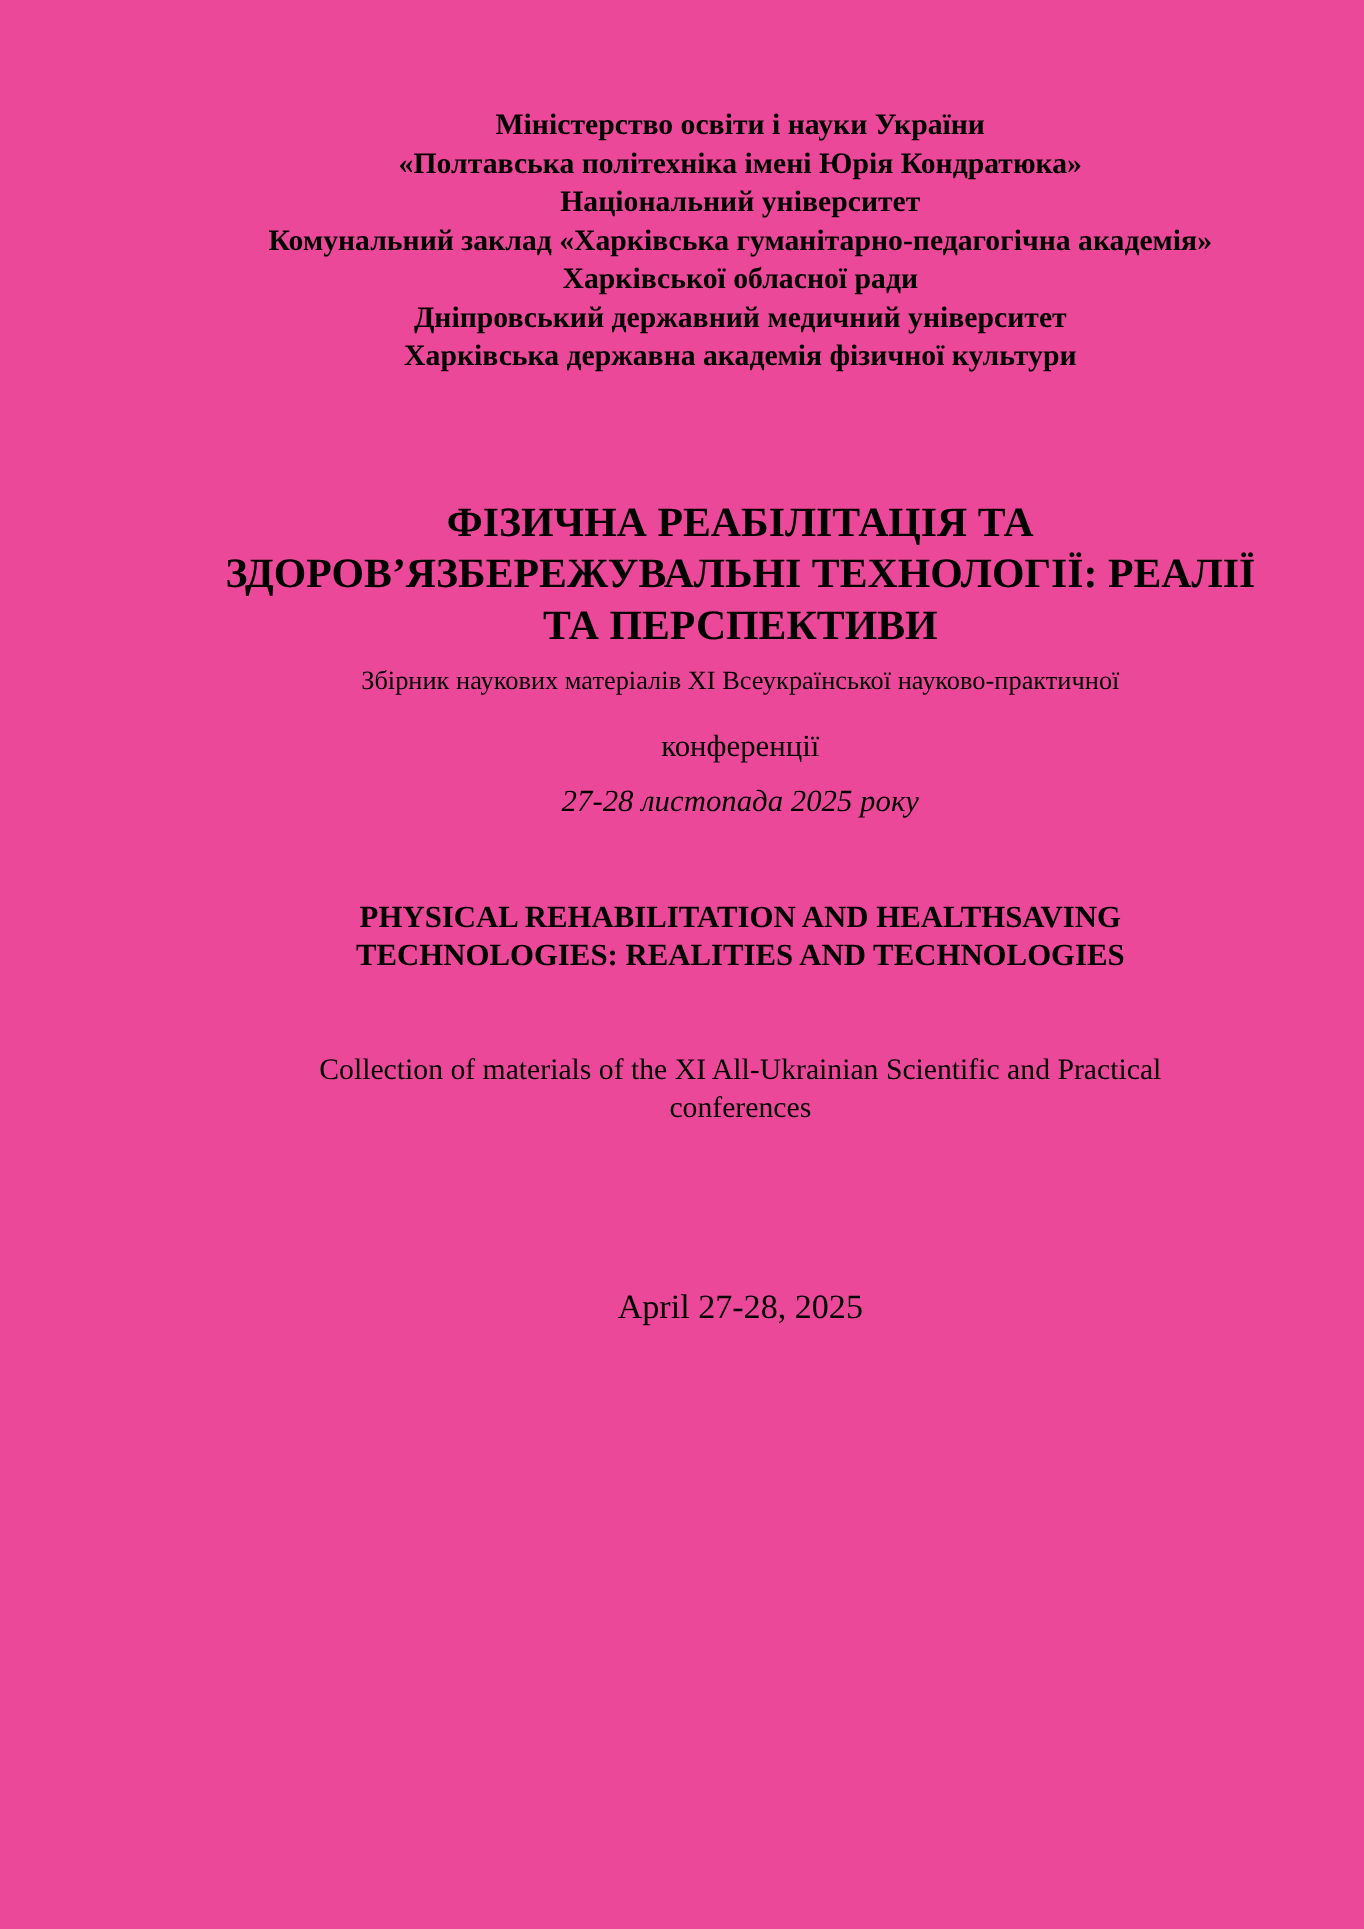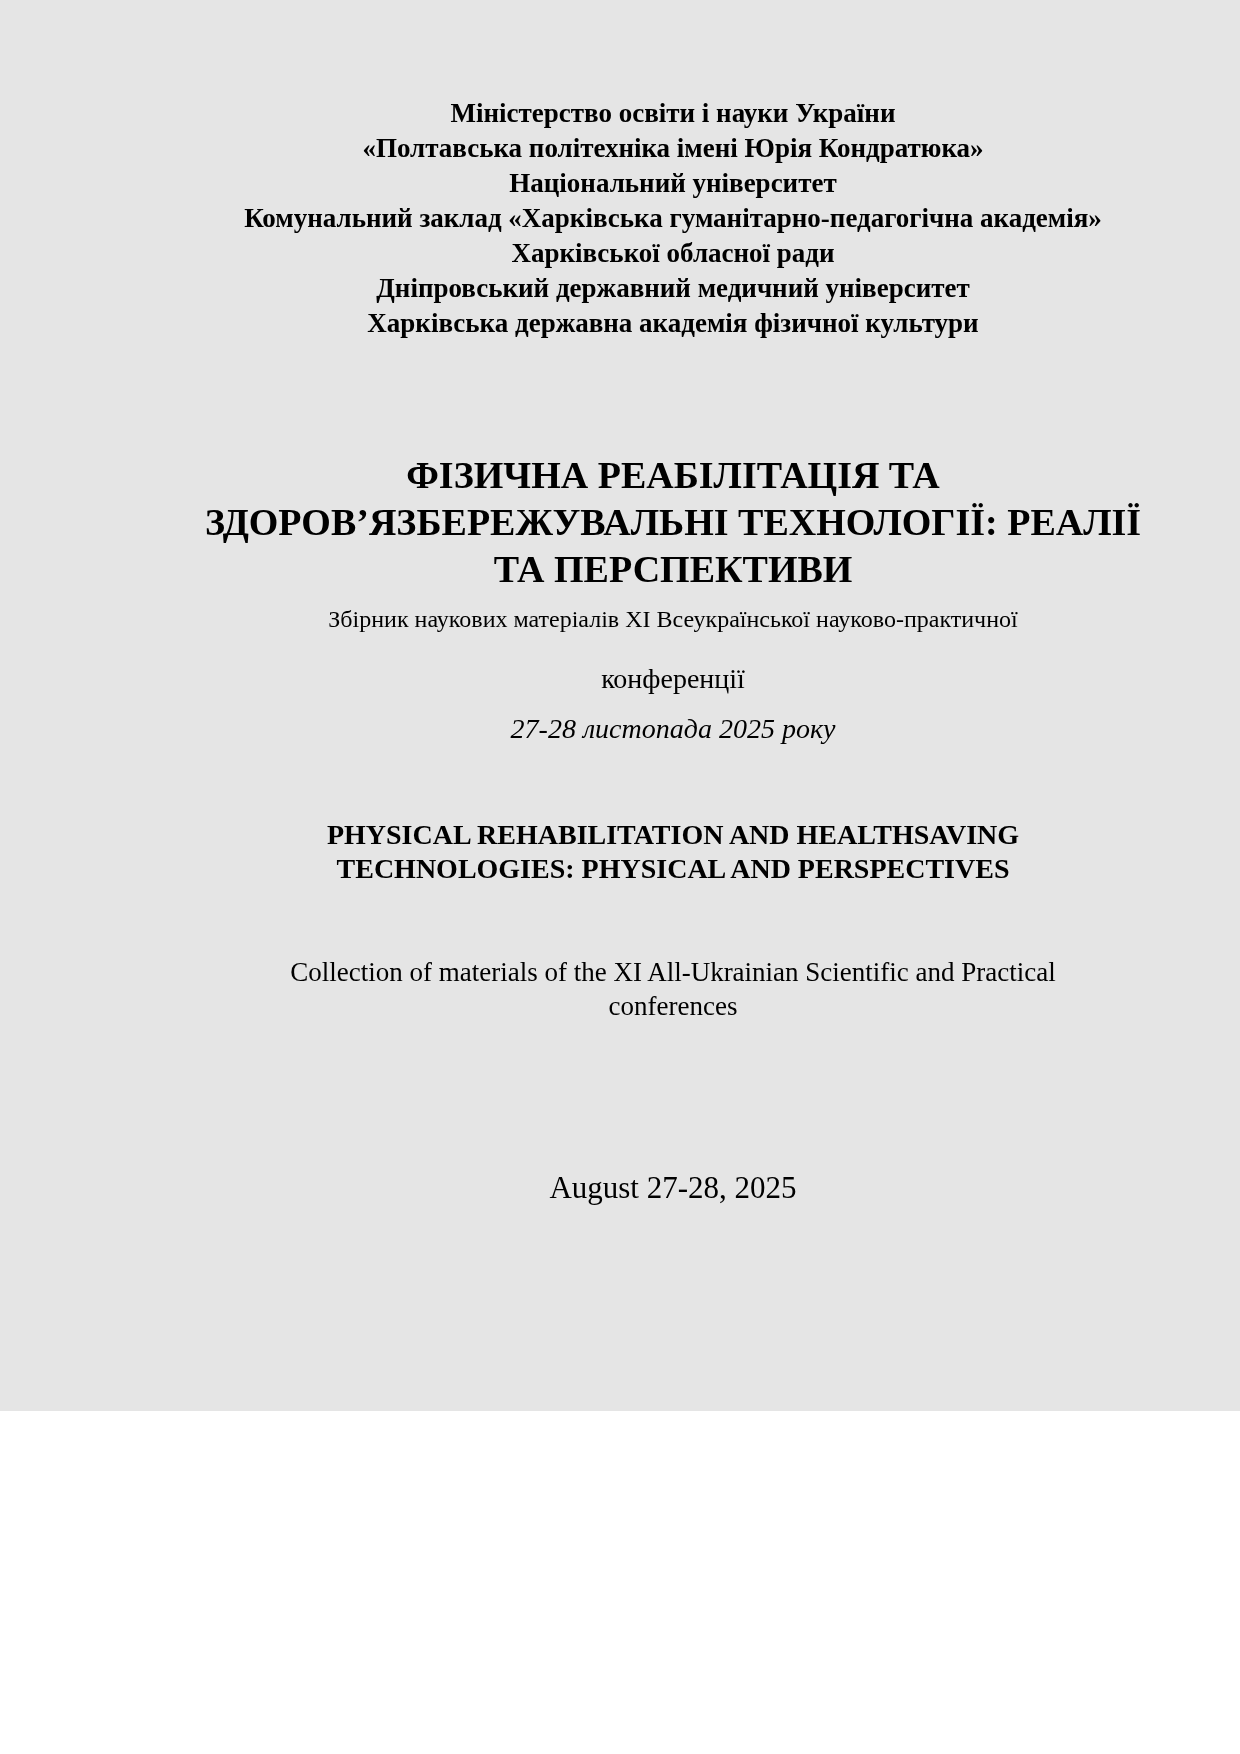--- a/index.html
+++ b/index.html
@@ -3,22 +3,22 @@
 <meta charset="utf-8">
 <style>
   html, body {
     margin: 0;
     padding: 0;
     background: #ffffff;
   }
   .page {
     position: relative;
     width: 1240px;
-    height: 1411px;
-    background: #e5e5e5;
+    height: 1754px;
+    background: #ec4899;
     color: #000000;
     font-family: "Liberation Serif", "DejaVu Serif", serif;
     overflow: hidden;
   }
   .line {
     position: absolute;
     left: 108px;
     right: 2px;
     text-align: center;
     white-space: nowrap;
@@ -80,24 +80,24 @@
     <div>ТА ПЕРСПЕКТИВИ</div>
   </div>
 
   <div class="line subtitle-line1">Збірник наукових матеріалів XI Всеукраїнської науково-практичної</div>
   <div class="line subtitle-line2">конференції</div>
 
   <div class="line date-uk">27-28 листопада 2025 року</div>
 
   <div class="block title-en-block">
     <div>PHYSICAL REHABILITATION AND HEALTHSAVING</div>
-    <div>TECHNOLOGIES: PHYSICAL AND PERSPECTIVES</div>
+    <div>TECHNOLOGIES: REALITIES AND TECHNOLOGIES</div>
   </div>
 
   <div class="block collection-block">
     <div>Collection of materials of the XI All-Ukrainian Scientific and Practical</div>
     <div>conferences</div>
   </div>
 
-  <div class="line date-en">August 27-28, 2025</div>
+  <div class="line date-en">April 27-28, 2025</div>
 
 
 </div>
 
 </body></html>

